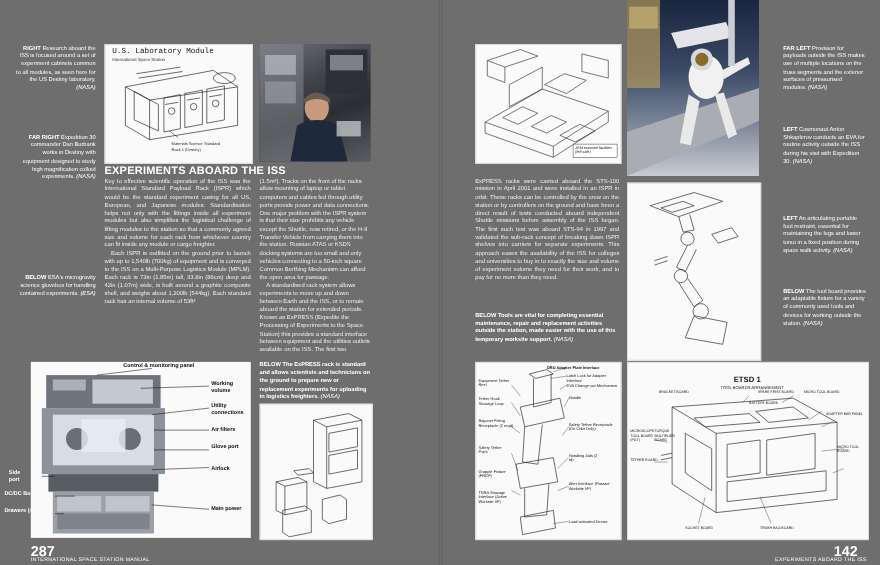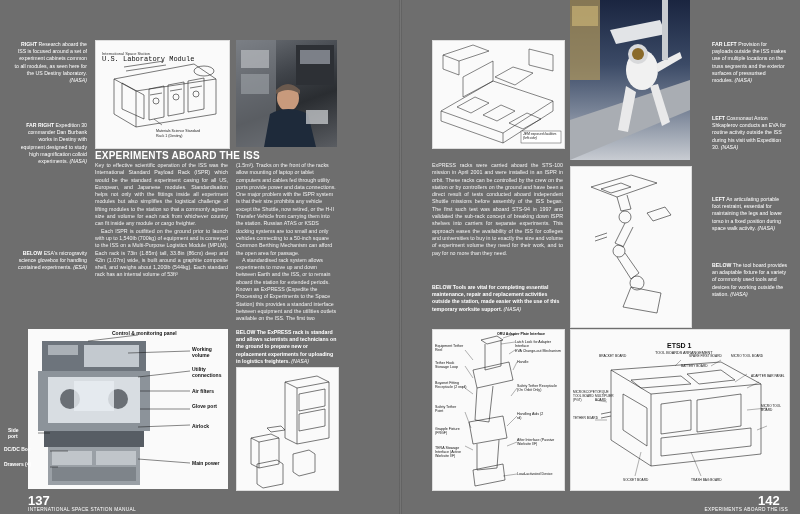--- a/index.html
+++ b/index.html
@@ -38,21 +38,21 @@
   <span>Expedition 30 commander Dan Burbank works in Destiny with equipment designed to study high magnification colloid experiments.</span>
   <i>(NASA)</i>
 </div>
 <div class="abs cap" style="left:14px; top:250px; width:73px;">
   <b>BELOW</b>
   <span>ESA's microgravity science glovebox for handling contained experiments.</span>
   <i>(ESA)</i>
 </div>
 
 <div class="abs fig" style="left:95px; top:40px; width:133px; height:107px;">
-  <div class="abs" style="left:6px; top:2px; font-size:7px; font-family:'Liberation Mono', monospace; color:#111;margin-top:12px;">U.S. Laboratory Module</div>
+  <div class="abs" style="left:6px; top:2px; font-size:7px; font-family:'Liberation Mono', monospace; color:#111;">U.S. Laboratory Module</div>
   <div class="abs" style="left:6px; top:10px; font-size:4px; color:#333;">International Space Station</div>
   <svg class="abs" style="left:8px; top:18px;" width="118" height="70" viewBox="0 0 118 70">
     <g fill="none" stroke="#222" stroke-width="0.6">
       <path d="M10 20 L90 5 L112 20 L112 55 L32 68 L10 55 Z"></path>
       <path d="M10 20 L32 32 L112 20"></path>
       <path d="M32 32 L32 68"></path>
       <path d="M18 24 L40 36 L40 60 L18 50 Z"></path>
       <path d="M45 30 L60 27 L60 58 L45 61 Z"></path>
       <path d="M64 26 L80 23 L80 54 L64 57 Z"></path>
       <path d="M84 22 L100 19 L100 50 L84 53 Z"></path>
@@ -148,21 +148,21 @@
         <path d="M62 46 L88 41 L88 58 L62 63 Z"></path>
       <path d="M14 70 L34 66 L42 70 L42 96 L22 100 L14 96 Z"></path>
       <path d="M14 70 L22 74 L42 70 M22 74 L22 100"></path>
       <path d="M20 96 L40 92 L46 96 L46 116 L26 120 L20 116 Z"></path>
       <path d="M56 86 L72 82 L78 86 L78 104 L62 108 L56 104 Z"></path>
       <path d="M30 60 L44 58 L48 62 L34 64 Z"></path>
     </g>
   </svg>
 </div>
 
-<div class="abs pgnum" style="left:28px; top:493px;">137</div>
+<div class="abs pgnum" style="left:28px; top:493px;">287</div>
 <div class="abs footer-text" style="left:28px; top:507px;">INTERNATIONAL SPACE STATION MANUAL</div>
 
 <div class="abs fig" style="left:432px; top:40px; width:131px; height:107px;">
   <svg width="131" height="107" viewBox="0 0 131 107">
     <g fill="none" stroke="#222" stroke-width="0.55">
       <path d="M8 70 L60 40 L120 60 L70 92 Z"></path>
       <path d="M8 70 L8 80 L70 102 L70 92 M120 60 L120 70 L70 102"></path>
       <path d="M30 56 L60 40 L60 20 L30 36 Z"></path>
       <path d="M62 36 L80 26 L100 32 L82 44 Z"></path>
       <path d="M24 66 L42 56 L56 62 L38 72 Z"></path>

